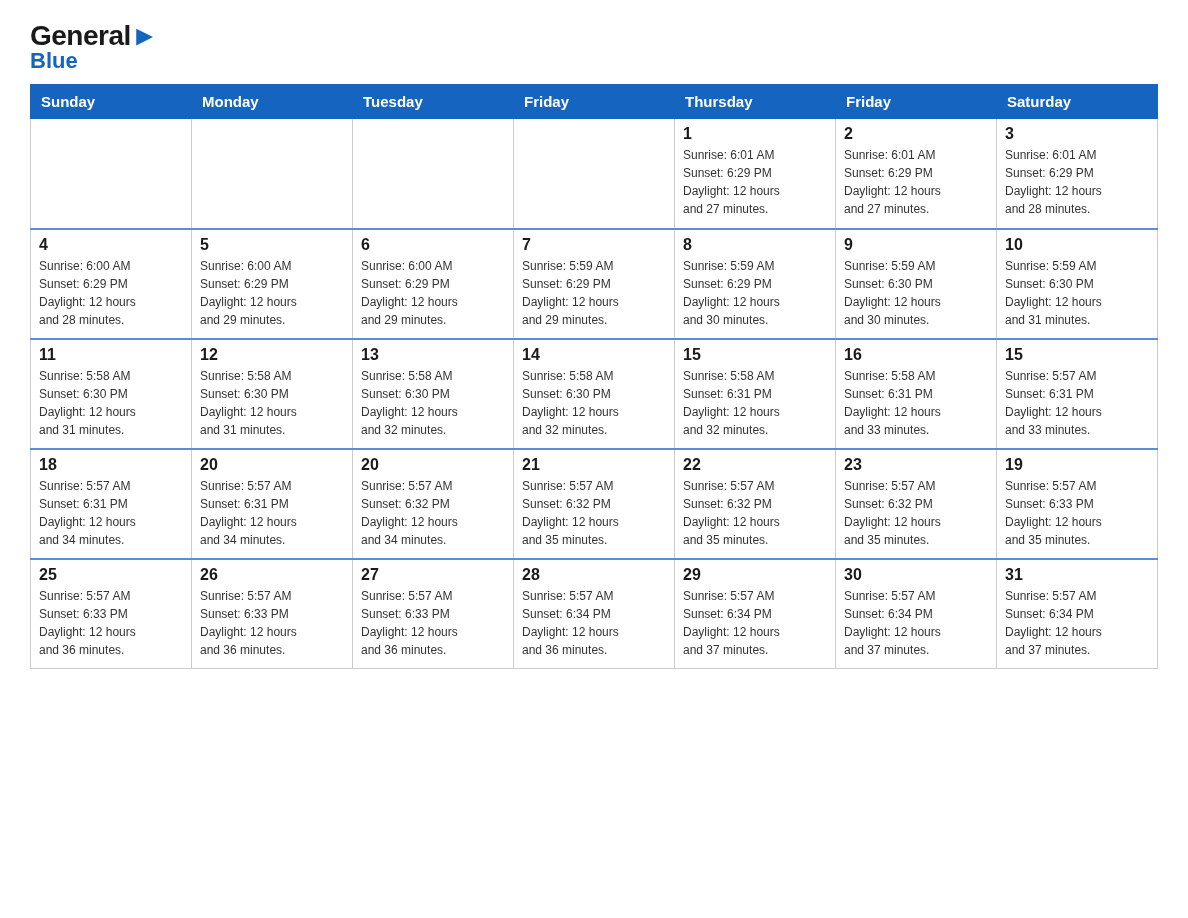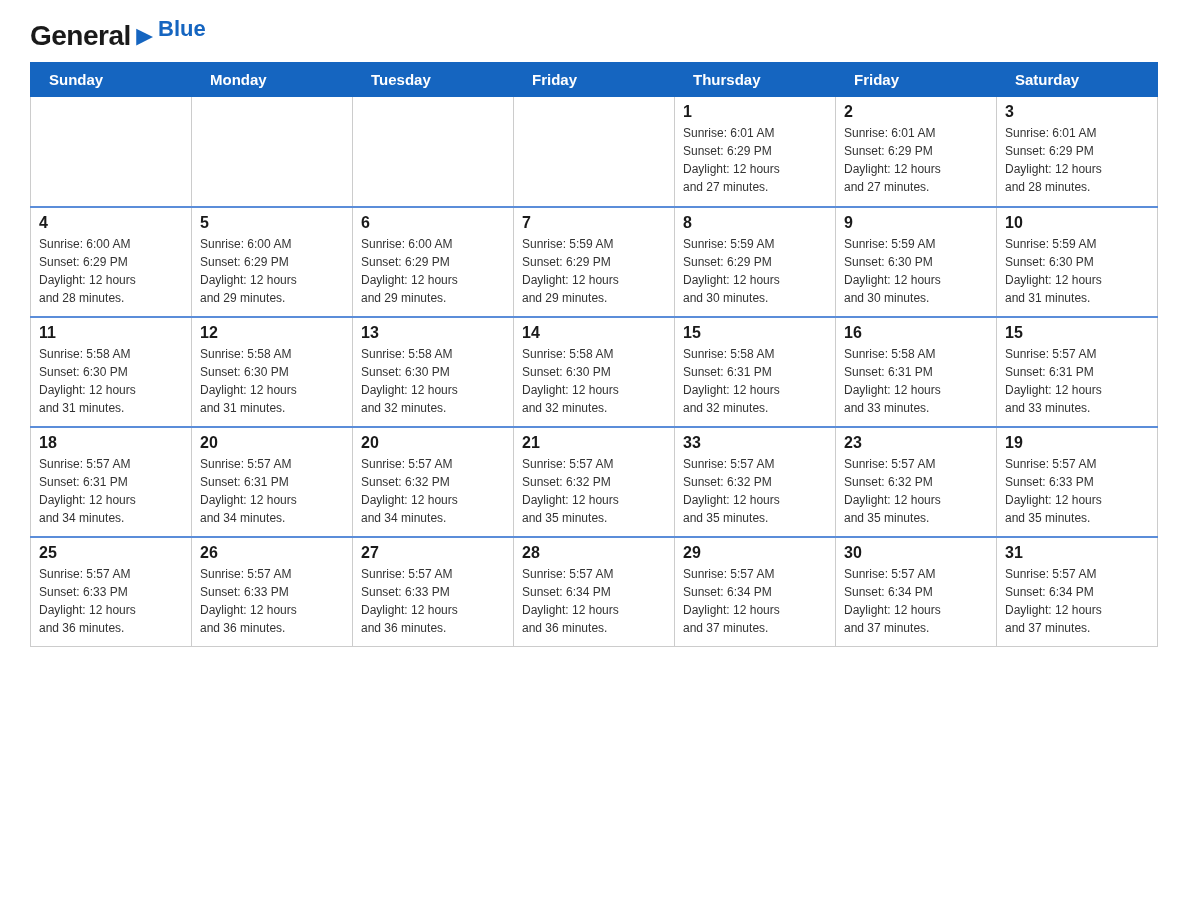--- a/index.html
+++ b/index.html
@@ -11,20 +11,21 @@
       padding: 20px 30px;
     }
     .header {
       display: flex;
       justify-content: space-between;
       align-items: flex-start;
       margin-bottom: 10px;
     }
     .logo {
       display: flex;
+      flex-direction: column;
       align-items: flex-start;
     }
     .logo-top {
       font-size: 28px;
       font-weight: bold;
       color: #1a1a1a;
       letter-spacing: -0.5px;
     }
     .logo-top span.blue-arrow {
       color: #1565c0;
@@ -53,21 +54,21 @@
     table {
       width: 100%;
       border-collapse: collapse;
       margin-top: 8px;
     }
     thead tr th {
       background-color: #1565c0;
       color: #fff;
       font-size: 15px;
       font-weight: bold;
-      padding: 8px 18px;
+      padding: 8px 10px;
       text-align: left;
       border: 1px solid #1565c0;
     }
     tbody tr td {
       border: 1px solid #ccc;
       vertical-align: top;
       padding: 6px 8px;
       width: calc(100% / 7);
       min-height: 90px;
       height: 110px;
@@ -208,21 +209,21 @@
         </td>
         <td>
           <div class="day-num">20</div>
           <div class="day-info">Sunrise: 5:57 AM<br>Sunset: 6:32 PM<br>Daylight: 12 hours<br>and 34 minutes.</div>
         </td>
         <td>
           <div class="day-num">21</div>
           <div class="day-info">Sunrise: 5:57 AM<br>Sunset: 6:32 PM<br>Daylight: 12 hours<br>and 35 minutes.</div>
         </td>
         <td>
-          <div class="day-num">33</div>
+          <div class="day-num">22</div>
           <div class="day-info">Sunrise: 5:57 AM<br>Sunset: 6:32 PM<br>Daylight: 12 hours<br>and 35 minutes.</div>
         </td>
         <td>
           <div class="day-num">23</div>
           <div class="day-info">Sunrise: 5:57 AM<br>Sunset: 6:32 PM<br>Daylight: 12 hours<br>and 35 minutes.</div>
         </td>
         <td>
           <div class="day-num">19</div>
           <div class="day-info">Sunrise: 5:57 AM<br>Sunset: 6:33 PM<br>Daylight: 12 hours<br>and 35 minutes.</div>
         </td>

